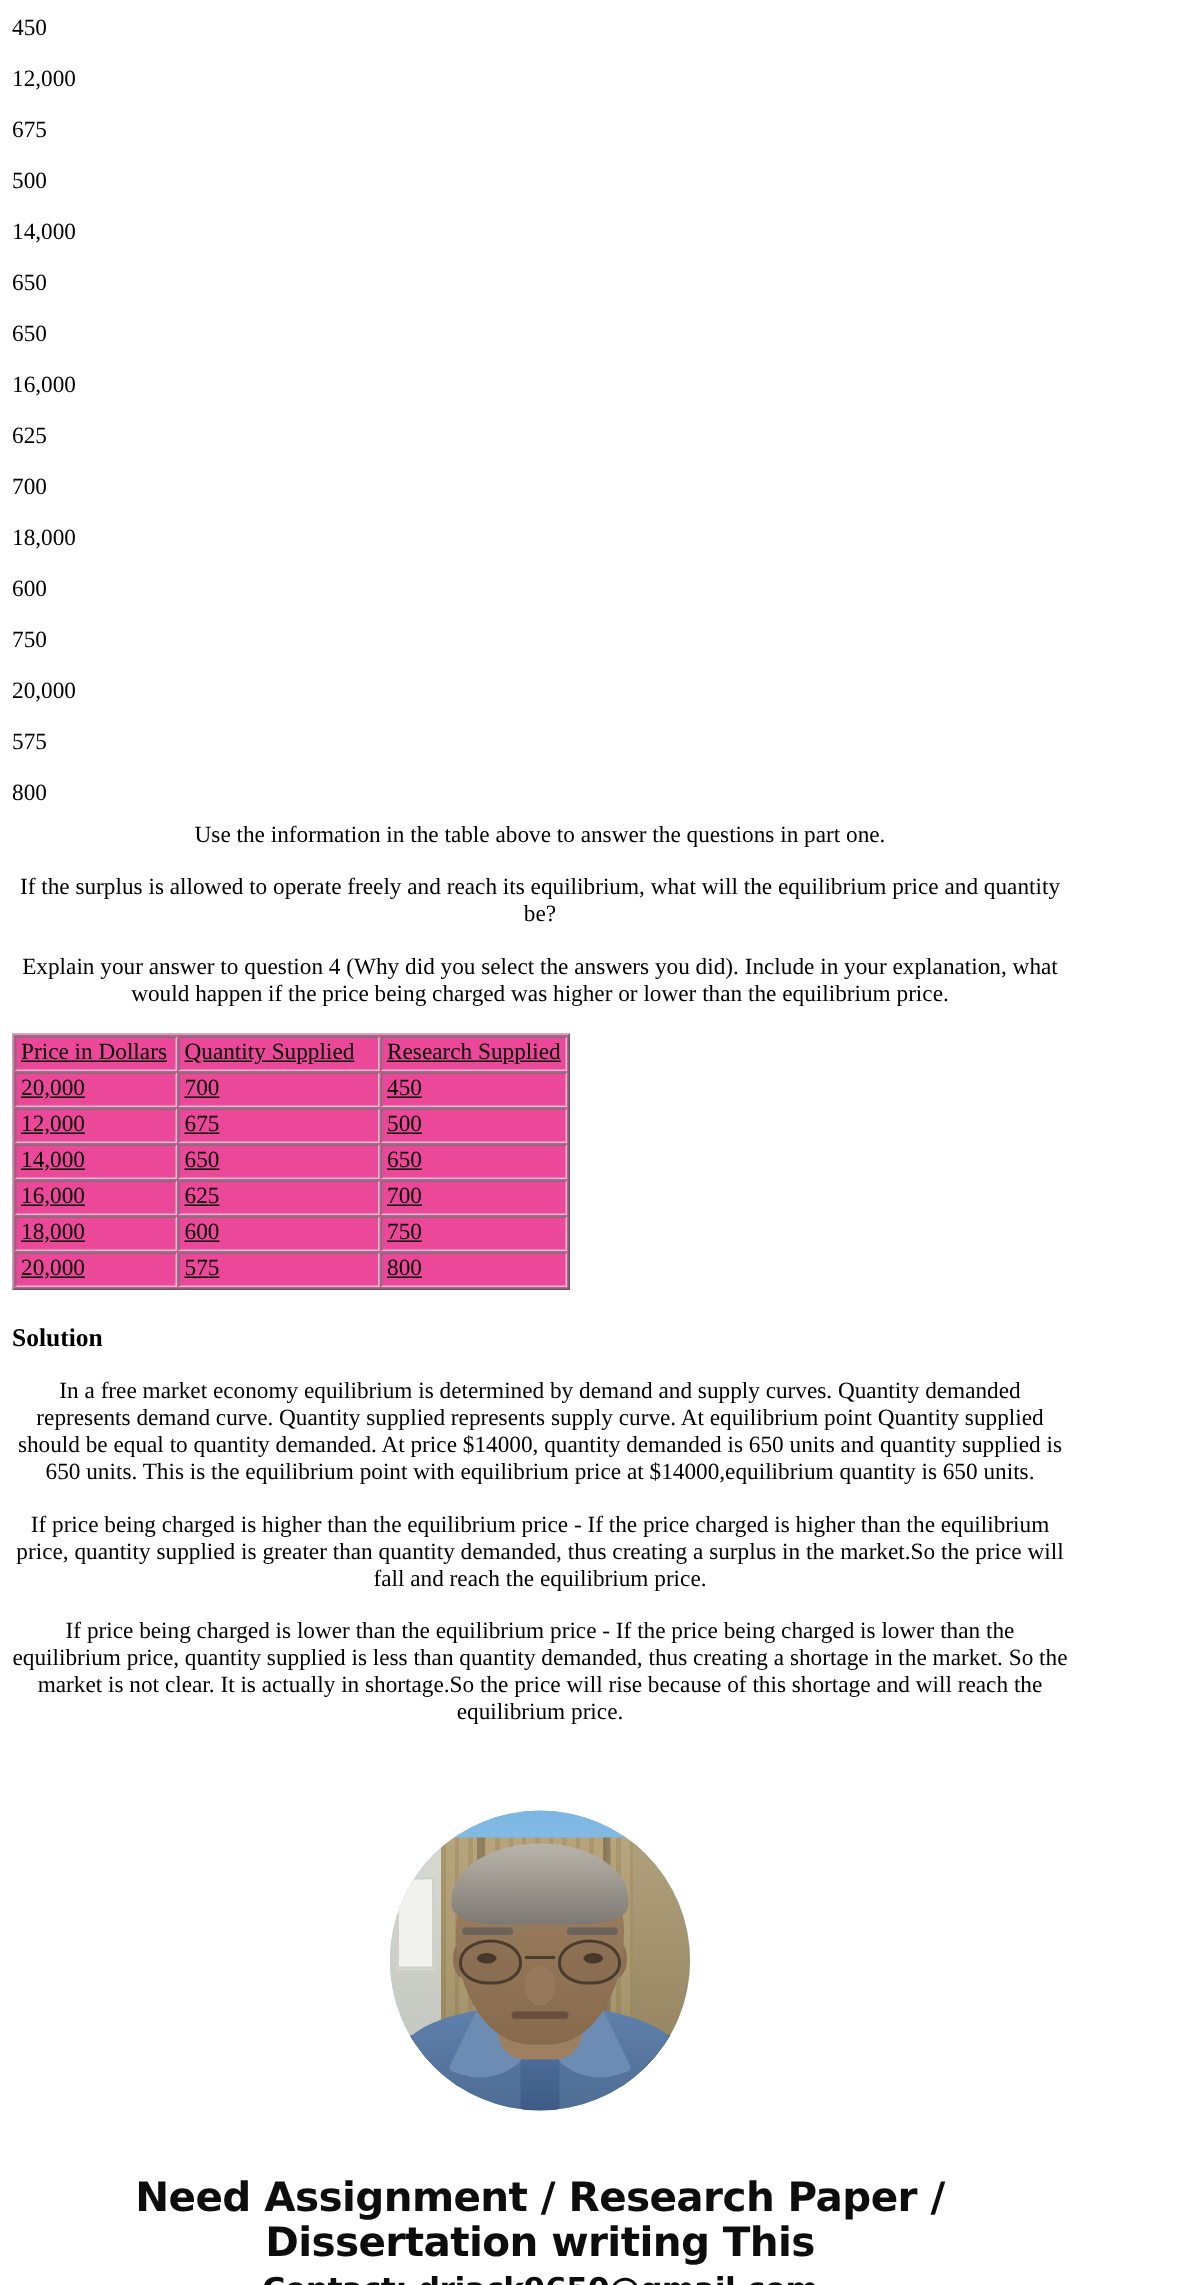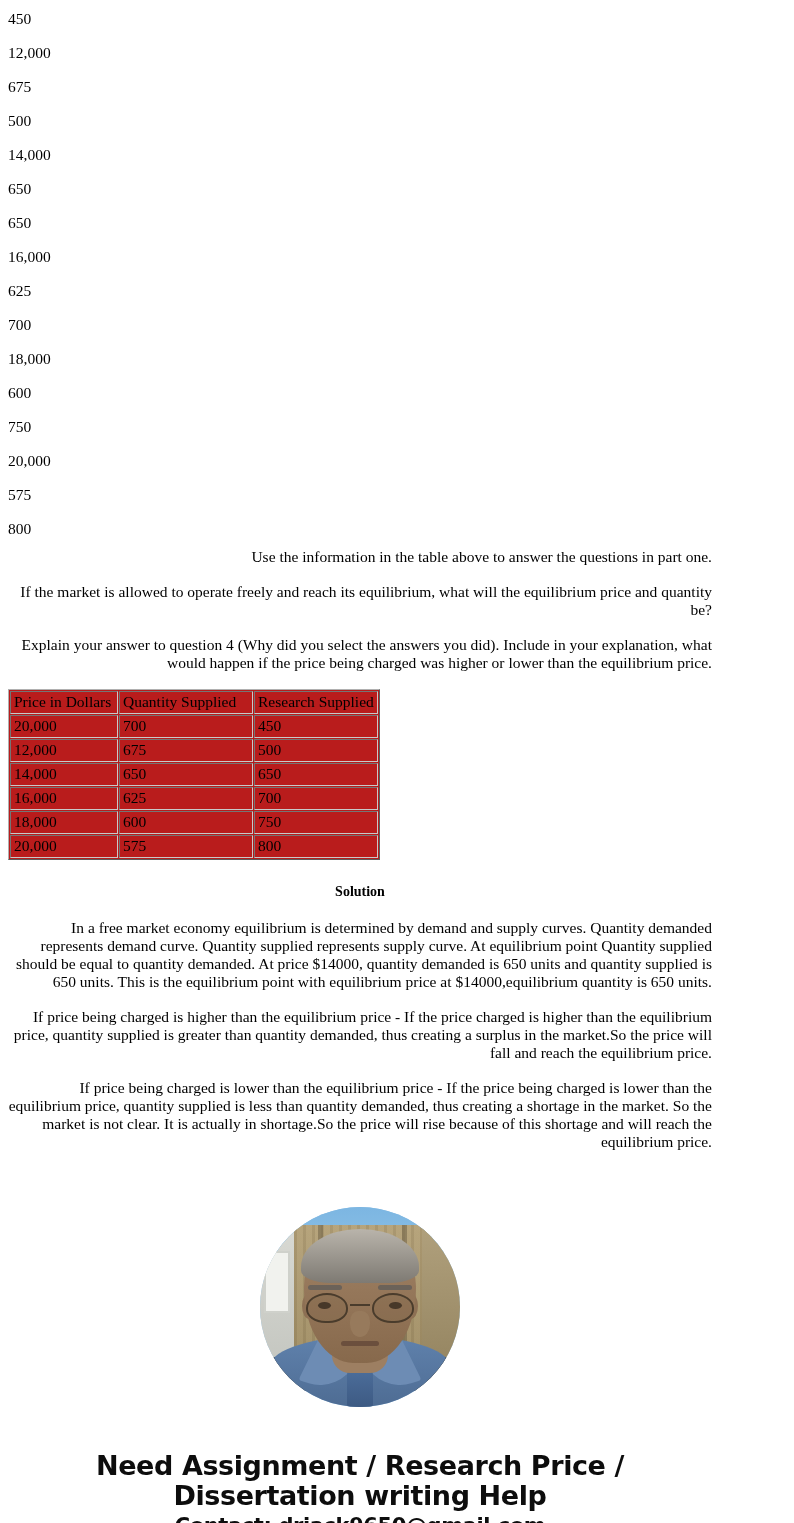--- a/index.html
+++ b/index.html
@@ -36,56 +36,56 @@
     line-height: 34px;
     font-size: 15.5px;
   }
   .num-list li:first-child { line-height: 38px; height: 36px; }
 
   
   p.para {
     margin: 0 0 17px 0;
     font-size: 15.5px;
     line-height: 18px;
-    text-align: right;
+    text-align: center;
   }
   .block-spacer-top { margin-top: 2px; }
 
   
   table.data-table {
     border-collapse: separate;
     border-spacing: 1px;
     border: 1px outset #b0b0b0;
     margin: 6px 0 12px 0;
     font-size: 15.5px;
-    background: #b91c1c;
+    background: #ec4899;
+    text-decoration: underline;
   }
   table.data-table td,
   table.data-table th {
     border: 1px inset #c9c9c9;
     padding: 1px 3px 2px 3px;
     font-weight: normal;
     text-align: left;
     vertical-align: top;
     line-height: 18px;
     white-space: nowrap;
     font-family: "Liberation Serif", "DejaVu Serif", serif;
   }
   table.data-table thead th { font-weight: normal; }
   table.data-table td.col-price  { width: 100px; }
   table.data-table td.col-dem    { width: 126px; }
   table.data-table td.col-sup    { width: 113px; }
 
   
   h3.solution-heading {
-    font-size: 14px;
+    font-size: 17px;
     font-weight: bold;
     margin: 22px 0 17px 0;
     line-height: 20px;
-    text-align: center;
   }
 
   
   .portrait-wrap {
     width: 100%;
     display: flex;
     justify-content: center;
     margin-top: 56px;
   }
   .avatar {
@@ -311,21 +311,21 @@
     <li>18,000</li>
     <li>600</li>
     <li>750</li>
     <li>20,000</li>
     <li>575</li>
     <li>800</li>
   </ul>
 
   <div class="block-spacer-top">
     <p class="para">Use the information in the table above to answer the questions in part one.</p>
-    <p class="para">If the market is allowed to operate freely and reach its equilibrium, what will the equilibrium price and quantity be?</p>
+    <p class="para">If the surplus is allowed to operate freely and reach its equilibrium, what will the equilibrium price and quantity be?</p>
     <p class="para">Explain your answer to question 4 (Why did you select the answers you did). Include in your explanation, what would happen if the price being charged was higher or lower than the equilibrium price.</p>
   </div>
 
   <table class="data-table">
     <thead>
       <tr>
         <th class="col-price">Price in Dollars</th>
         <th class="col-dem">Quantity Supplied</th>
         <th class="col-sup">Research Supplied</th>
       </tr>
@@ -397,17 +397,17 @@
         <div class="av-lens av-lens-l"></div>
         <div class="av-bridge"></div>
         <div class="av-lens av-lens-r"></div>
       </div>
       <div class="av-nose"></div>
       <div class="av-mouth"></div>
     </div>
   </div>
 
   <div class="promo">
-    <span class="promo-line1">Need Assignment / Research Price / Dissertation writing Help</span>
+    <span class="promo-line1">Need Assignment / Research Paper / Dissertation writing This</span>
     <span class="promo-line2">Contact: drjack9650@gmail.com</span>
   </div>
 
 </div>
 
 </body></html>

